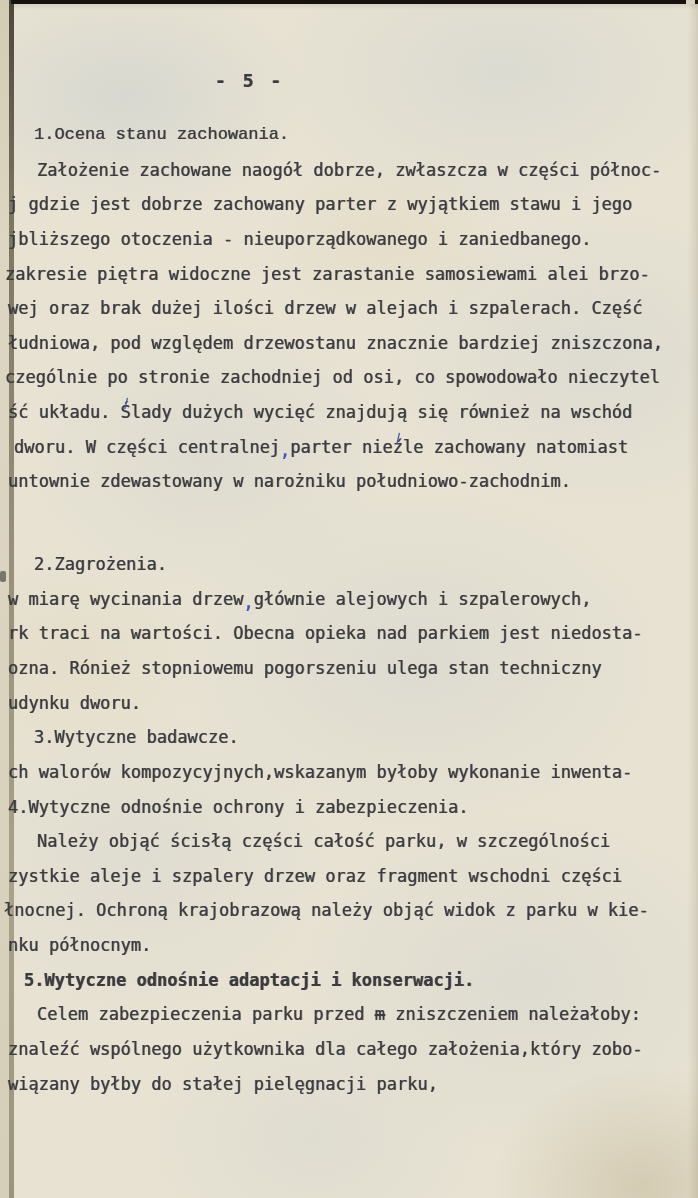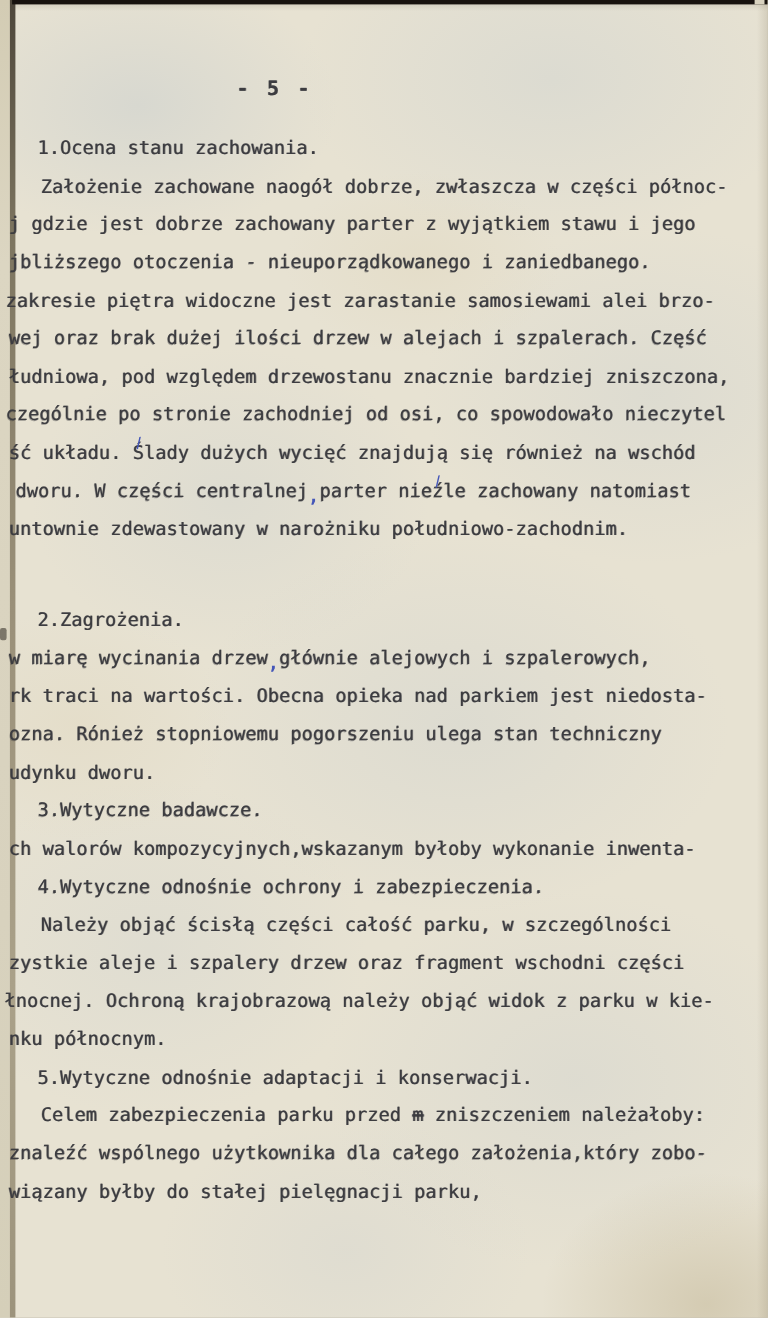--- a/index.html
+++ b/index.html
@@ -84,41 +84,41 @@
   <div class="left-strip"></div>
   <div class="crease"></div>
   <div class="top-bar">
     <div class="top-bar-notch"></div>
   </div>
   <div class="smudge"></div>
 
   <div class="page-number">- 5 -</div>
 
   <div class="text-block" id="text-lines">
-      <div class="line" style="margin-left: 26px;"><span class="seg">1.Ocena stanu zachowania.</span></div>
+      <div class="line" style="margin-left: 26px; font-family: Liberation Mono, monospace;"><span class="seg">1.Ocena stanu zachowania.</span></div>
       <div class="line" style="margin-left: 29px;"><span class="seg">Założenie zachowane naogół dobrze, zwłaszcza w części północ-</span></div>
       <div class="line"><span class="seg">j gdzie jest dobrze zachowany parter z wyjątkiem stawu i jego</span></div>
       <div class="line"><span class="seg">jbliższego otoczenia - nieuporządkowanego i zaniedbanego.</span></div>
       <div class="line" style="margin-left: -3px;"><span class="seg">zakresie piętra widoczne jest zarastanie samosiewami alei brzo-</span></div>
       <div class="line"><span class="seg">wej oraz brak dużej ilości drzew w alejach i szpalerach. Część</span></div>
       <div class="line"><span class="seg">łudniowa, pod względem drzewostanu znacznie bardziej zniszczona,</span></div>
       <div class="line" style="margin-left: -3px;"><span class="seg">czególnie po stronie zachodniej od osi, co spowodowało nieczytel</span></div>
       <div class="line"><span class="seg">ść układu. </span><span class="seg acc">/</span><span class="seg">Ślady dużych wycięć znajdują się również na wschód</span></div>
       <div class="line" style="margin-left: 6px;"><span class="seg">dworu. W części centralnej</span><span class="seg hand">,</span><span class="seg">parter nie</span><span class="seg acc">/</span><span class="seg">źle zachowany natomiast</span></div>
       <div class="line"><span class="seg">untownie zdewastowany w narożniku południowo-zachodnim.</span></div>
       <div class="line" style="margin-left: 26px; margin-top: 48px;"><span class="seg">2.Zagrożenia.</span></div>
       <div class="line" style=""><span class="seg">w miarę wycinania drzew</span><span class="seg hand">,</span><span class="seg">głównie alejowych i szpalerowych,</span></div>
       <div class="line"><span class="seg">rk traci na wartości. Obecna opieka nad parkiem jest niedosta-</span></div>
       <div class="line"><span class="seg">ozna. Rónież stopniowemu pogorszeniu ulega stan techniczny</span></div>
       <div class="line"><span class="seg">udynku dworu.</span></div>
       <div class="line" style="margin-left: 26px;"><span class="seg">3.Wytyczne badawcze.</span></div>
       <div class="line"><span class="seg">ch walorów kompozycyjnych,wskazanym byłoby wykonanie inwenta-</span></div>
-      <div class="line" style="margin-left: 26px;"><span class="seg">4.Wytyczne odnośnie ochrony i zabezpieczenia.</span></div>
+      <div class="line" style=""><span class="seg">4.Wytyczne odnośnie ochrony i zabezpieczenia.</span></div>
       <div class="line" style="margin-left: 29px;"><span class="seg">Należy objąć ścisłą części całość parku, w szczególności</span></div>
       <div class="line"><span class="seg">zystkie aleje i szpalery drzew oraz fragment wschodni części</span></div>
       <div class="line" style="margin-left: -4px;"><span class="seg">łnocnej. Ochroną krajobrazową należy objąć widok z parku w kie-</span></div>
       <div class="line"><span class="seg">nku północnym.</span></div>
-      <div class="line" style="margin-left: 26px;"><span class="seg">5.Wytyczne odnośnie adaptacji i konserwacji.</span></div>
+      <div class="line" style="margin-left: 16px; font-weight: bold;"><span class="seg">5.Wytyczne odnośnie adaptacji i konserwacji.</span></div>
       <div class="line" style="margin-left: 29px;"><span class="seg">Celem zabezpieczenia parku przed </span><span class="seg strike">m</span><span class="seg"> zniszczeniem należałoby:</span></div>
       <div class="line"><span class="seg">znaleźć wspólnego użytkownika dla całego założenia,który zobo-</span></div>
       <div class="line"><span class="seg">wiązany byłby do stałej pielęgnacji parku,</span></div>
     </div>
 </div>
 
 </body></html>

